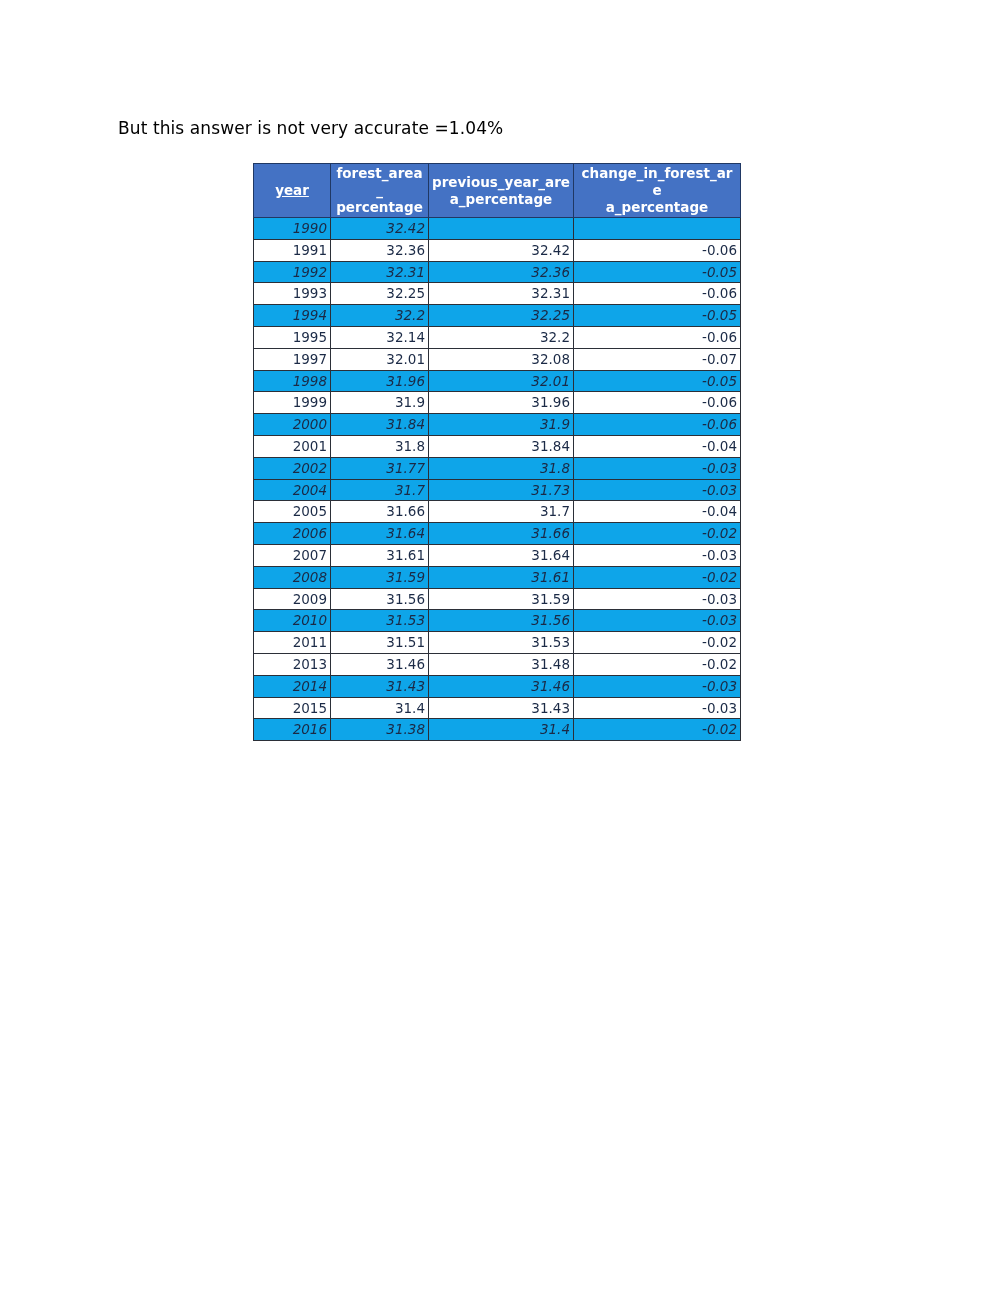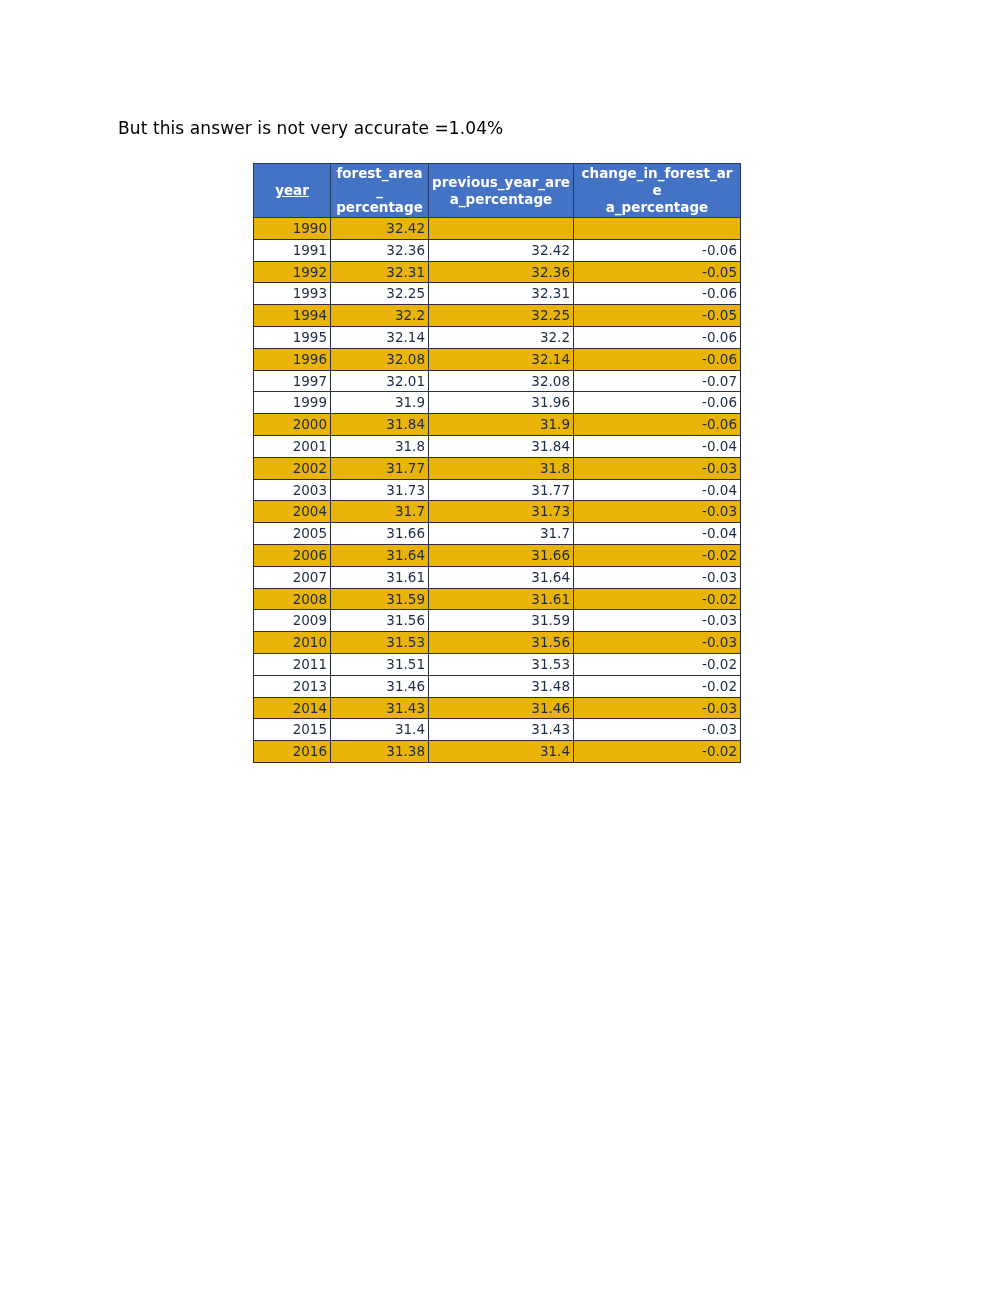--- a/index.html
+++ b/index.html
@@ -82,21 +82,22 @@
     height: 20.8px;
     line-height: 20.8px;
     text-align: right;
     padding: 0 3px 0 2px;
     background: #ffffff;
     white-space: nowrap;
     font-size: 13.5px;
   }
 
   table.xl tbody tr.band td {
-    background: #eab308;
+    background: #0ea5e9;
+    font-style: italic;
   }
 
   table.xl tbody td.empty {
     color: transparent;
   }
 </style>
 </head>
 <body>
 
 <div id="page">
@@ -149,32 +150,32 @@
             <td>32.2</td>
             <td>32.25</td>
             <td>-0.05</td>
           </tr>
           <tr>
             <td>1995</td>
             <td>32.14</td>
             <td>32.2</td>
             <td>-0.06</td>
           </tr>
-          <tr class="band">
-            <td>1996</td>
-            <td>32.08</td>
-            <td>32.14</td>
-            <td>-0.06</td>
-          </tr>
           <tr>
             <td>1997</td>
             <td>32.01</td>
             <td>32.08</td>
             <td>-0.07</td>
           </tr>
+          <tr class="band">
+            <td>1998</td>
+            <td>31.96</td>
+            <td>32.01</td>
+            <td>-0.05</td>
+          </tr>
           <tr>
             <td>1999</td>
             <td>31.9</td>
             <td>31.96</td>
             <td>-0.06</td>
           </tr>
           <tr class="band">
             <td>2000</td>
             <td>31.84</td>
             <td>31.9</td>
@@ -185,26 +186,20 @@
             <td>31.8</td>
             <td>31.84</td>
             <td>-0.04</td>
           </tr>
           <tr class="band">
             <td>2002</td>
             <td>31.77</td>
             <td>31.8</td>
             <td>-0.03</td>
           </tr>
-          <tr>
-            <td>2003</td>
-            <td>31.73</td>
-            <td>31.77</td>
-            <td>-0.04</td>
-          </tr>
           <tr class="band">
             <td>2004</td>
             <td>31.7</td>
             <td>31.73</td>
             <td>-0.03</td>
           </tr>
           <tr>
             <td>2005</td>
             <td>31.66</td>
             <td>31.7</td>

